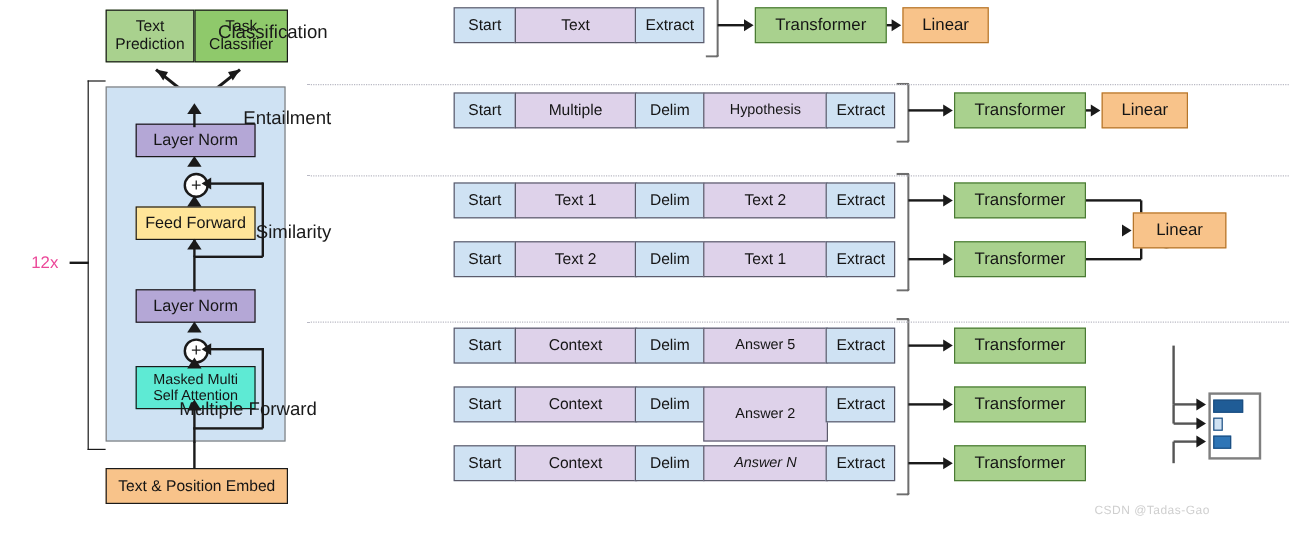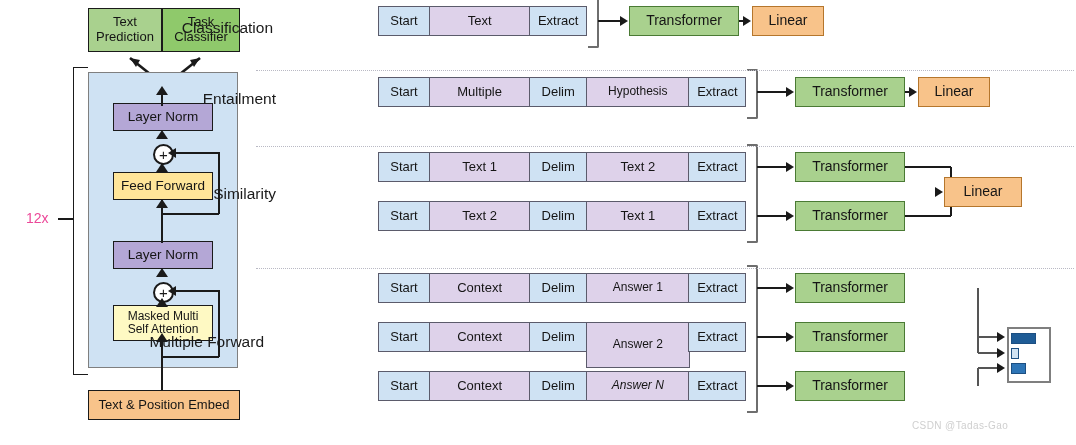--- a/index.html
+++ b/index.html
@@ -8,21 +8,21 @@
   .abs{position:absolute;box-sizing:border-box;}
 
   
   .box{position:absolute;box-sizing:border-box;border:1.6px solid #1a1a1a;
        display:flex;align-items:center;justify-content:center;text-align:center;
        line-height:1.12;color:#151515;}
   .green-l{background:#a9d18e;}
   .green-d{background:#8fc96b;}
   .purple{background:#b4a7d6;}
   .yellow{background:#ffe599;}
-  .pink{background:#fef9c3;}
+  .pink{background:#5eead4;}
   .orange{background:#f8c38a;}
   .blueblock{background:#cfe2f3;border-color:#7f7f7f;}
   .tok-blue{background:#cfe2f3;}
   .tok-purple{background:#ded2ea;}
   .trans{background:#a9d18e;border:1.6px solid #4a7a34;}
   .lin{background:#f8c38a;border:1.6px solid #b5762c;}
 
   
   .vline{position:absolute;width:2.4px;background:#1a1a1a;}
   .thinv{position:absolute;width:1.6px;background:#1a1a1a;}
@@ -184,21 +184,21 @@
     <div class="thinh" style="left:905px;top:215.2px;width:46px;background:#1a1a1a;height:1.8px;"></div>
     <div class="thinv" style="left:950px;top:167px;height:49px;background:#1a1a1a;width:1.8px;"></div>
     <div class="plus" style="left:959px;top:181px;width:22px;height:22px;font-size:17px;">+</div>
     <div class="thinh" style="left:981px;top:191.2px;width:-45px;background:#1a1a1a;height:1.8px;"></div>
     <div class="arrow-right" style="left:935px;top:187px;"></div>
     <div class="box lin" style="left:944px;top:177px;width:78px;height:30px;font-size:14px;">Linear</div>
     <div class="rowlabel" style="left:264px;top:342px;transform:translate(-100%,-50%);">Multiple Forward</div>
     <div class="box tok-blue" style="left:378px;top:273px;width:52px;height:30px;border:1.4px solid #5b5b6b;font-size:13px;">Start</div>
     <div class="box tok-purple" style="left:428.6px;top:273px;width:102px;height:30px;border:1.4px solid #5b5b6b;font-size:13px;">Context</div>
     <div class="box tok-blue" style="left:529.2px;top:273px;width:58px;height:30px;border:1.4px solid #5b5b6b;font-size:13px;">Delim</div>
-    <div class="box tok-purple" style="left:585.8000000000001px;top:273px;width:104px;height:30px;border:1.4px solid #5b5b6b;font-size:12px;">Answer 1</div>
+    <div class="box tok-purple" style="left:585.8000000000001px;top:273px;width:104px;height:30px;border:1.4px solid #5b5b6b;font-size:12px;">Answer 5</div>
     <div class="box tok-blue" style="left:688.4000000000001px;top:273px;width:58px;height:30px;border:1.4px solid #5b5b6b;font-size:13px;">Extract</div>
     <div class="box tok-blue" style="left:378px;top:322px;width:52px;height:30px;border:1.4px solid #5b5b6b;font-size:13px;">Start</div>
     <div class="box tok-purple" style="left:428.6px;top:322px;width:102px;height:30px;border:1.4px solid #5b5b6b;font-size:13px;">Context</div>
     <div class="box tok-blue" style="left:529.2px;top:322px;width:58px;height:30px;border:1.4px solid #5b5b6b;font-size:13px;">Delim</div>
     <div class="box tok-purple" style="left:585.8000000000001px;top:322px;width:104px;height:46px;border:1.4px solid #5b5b6b;font-size:12px;">Answer 2</div>
     <div class="box tok-blue" style="left:688.4000000000001px;top:322px;width:58px;height:30px;border:1.4px solid #5b5b6b;font-size:13px;">Extract</div>
     <div class="box tok-blue" style="left:378px;top:371px;width:52px;height:30px;border:1.4px solid #5b5b6b;font-size:13px;">Start</div>
     <div class="box tok-purple" style="left:428.6px;top:371px;width:102px;height:30px;border:1.4px solid #5b5b6b;font-size:13px;">Context</div>
     <div class="box tok-blue" style="left:529.2px;top:371px;width:58px;height:30px;border:1.4px solid #5b5b6b;font-size:13px;">Delim</div>
     <div class="box tok-purple" style="left:585.8000000000001px;top:371px;width:104px;height:30px;border:1.4px solid #5b5b6b;font-size:12px;font-style:italic;">Answer N</div>

